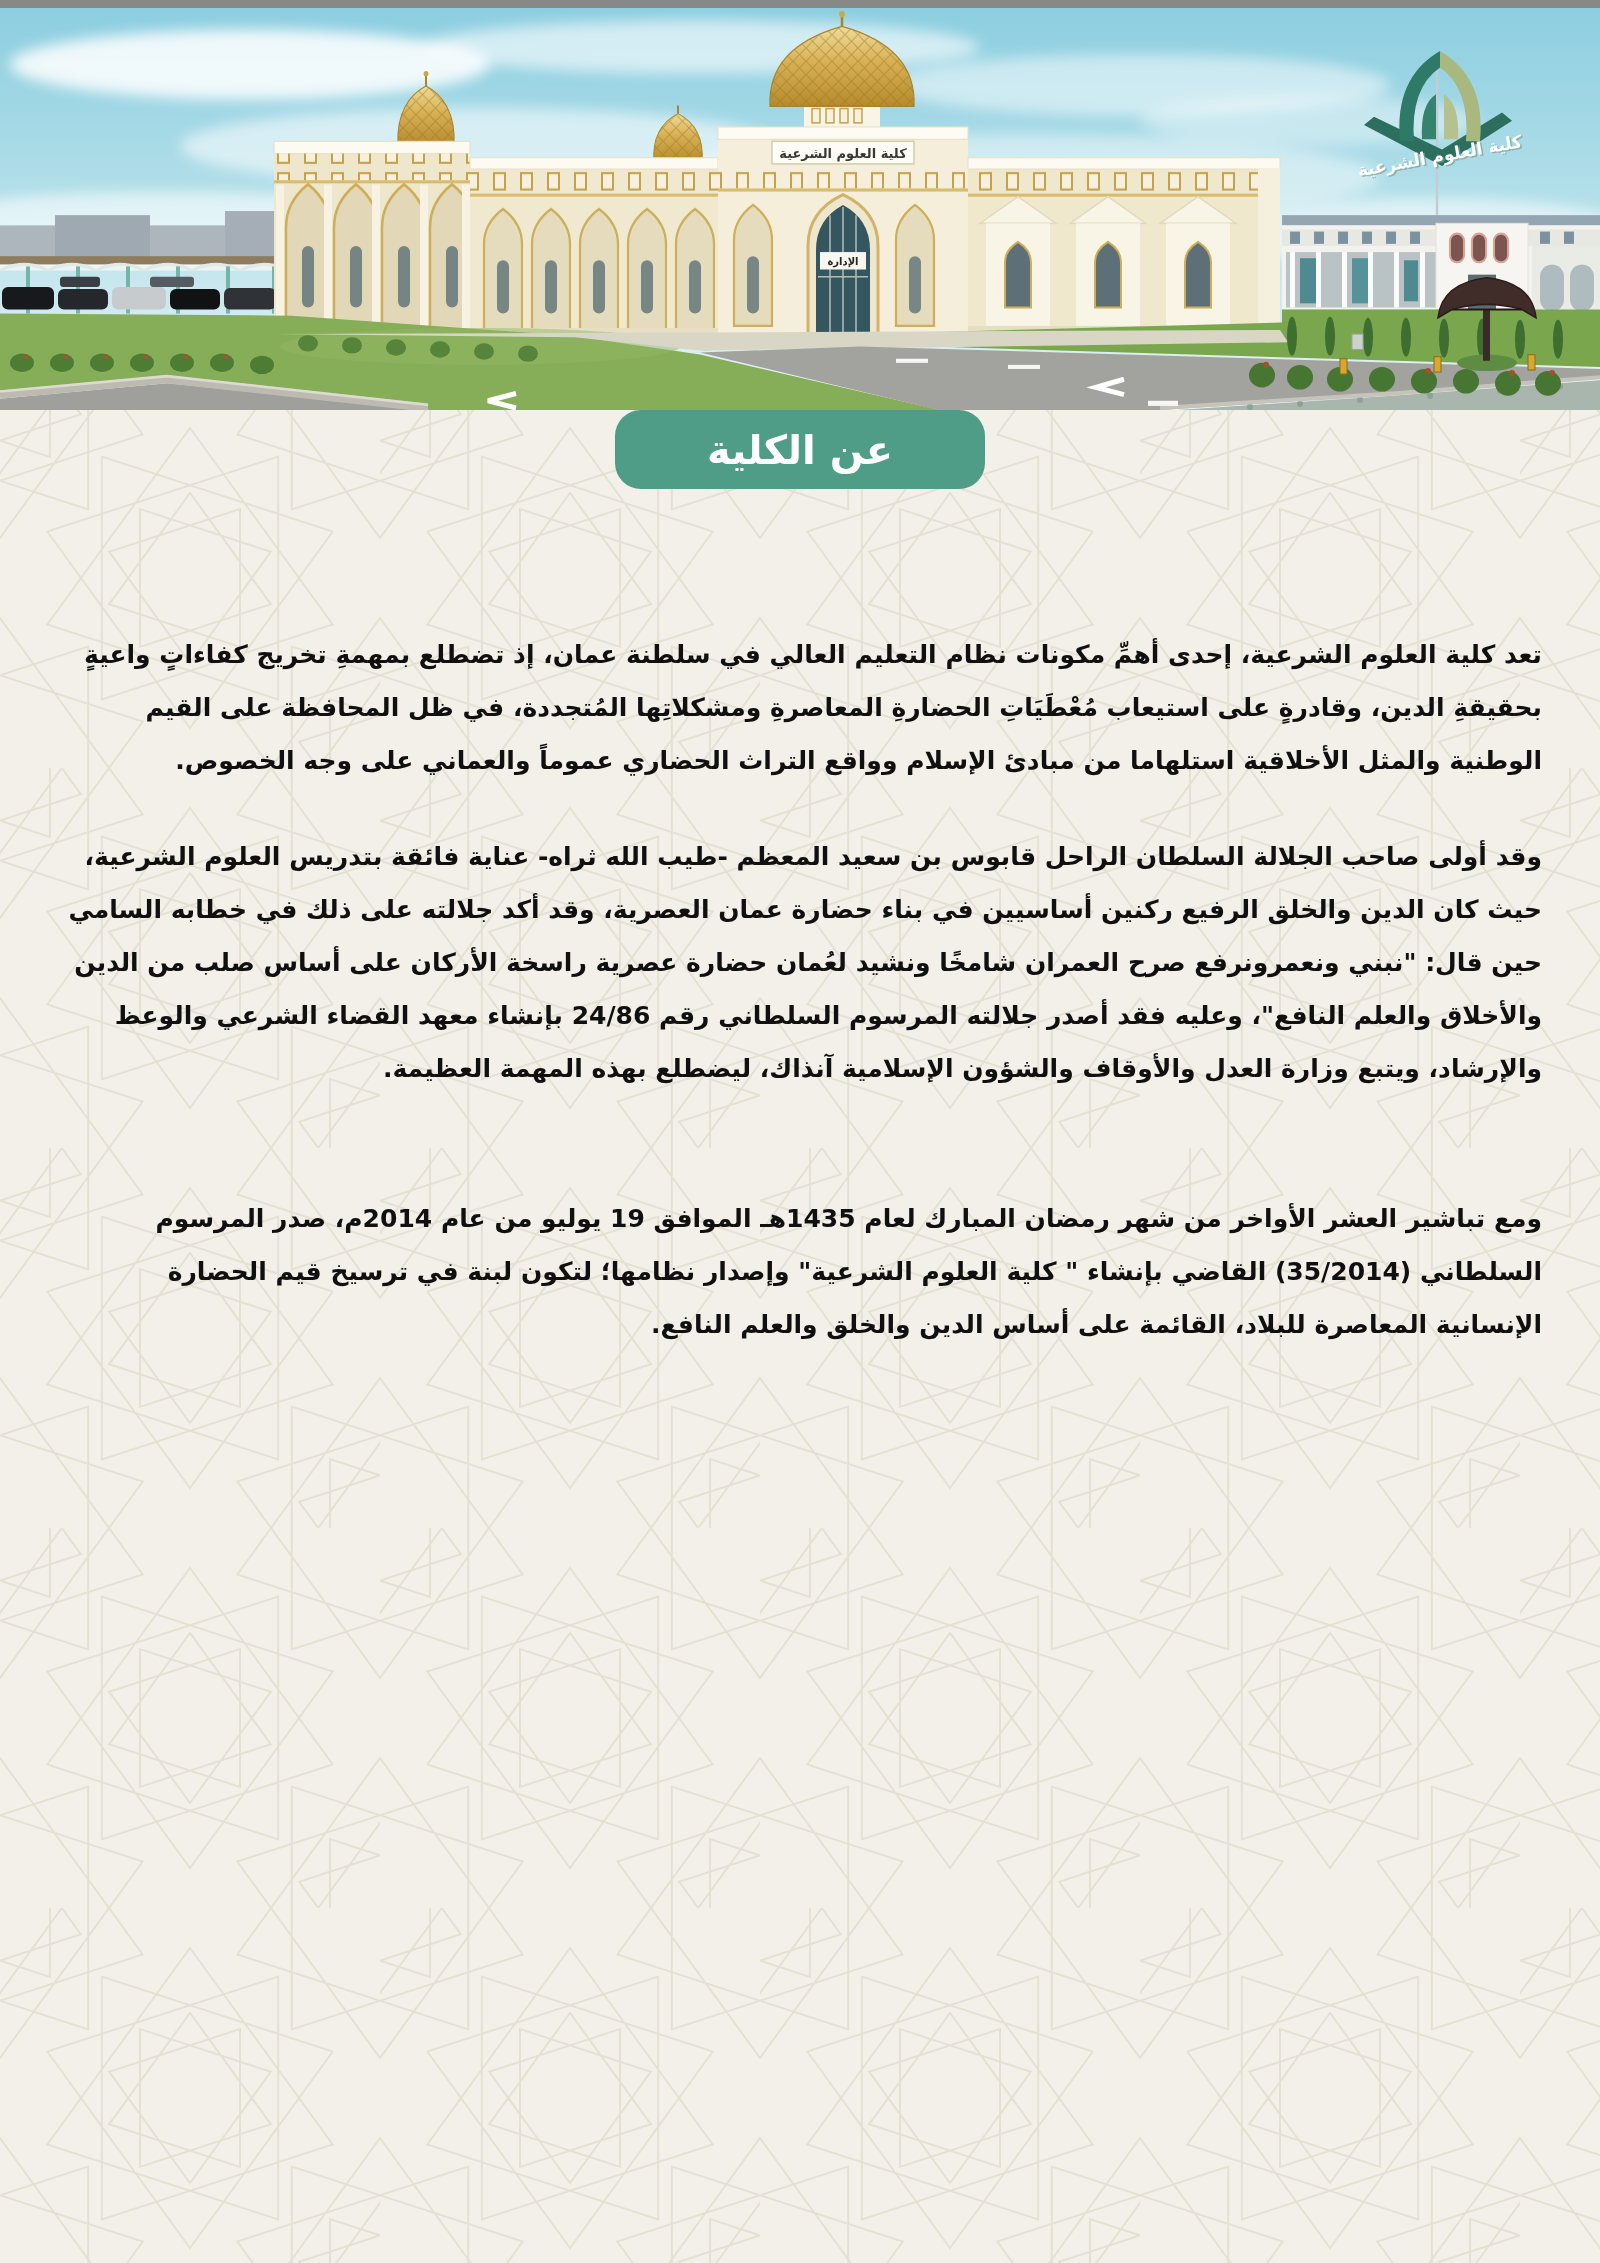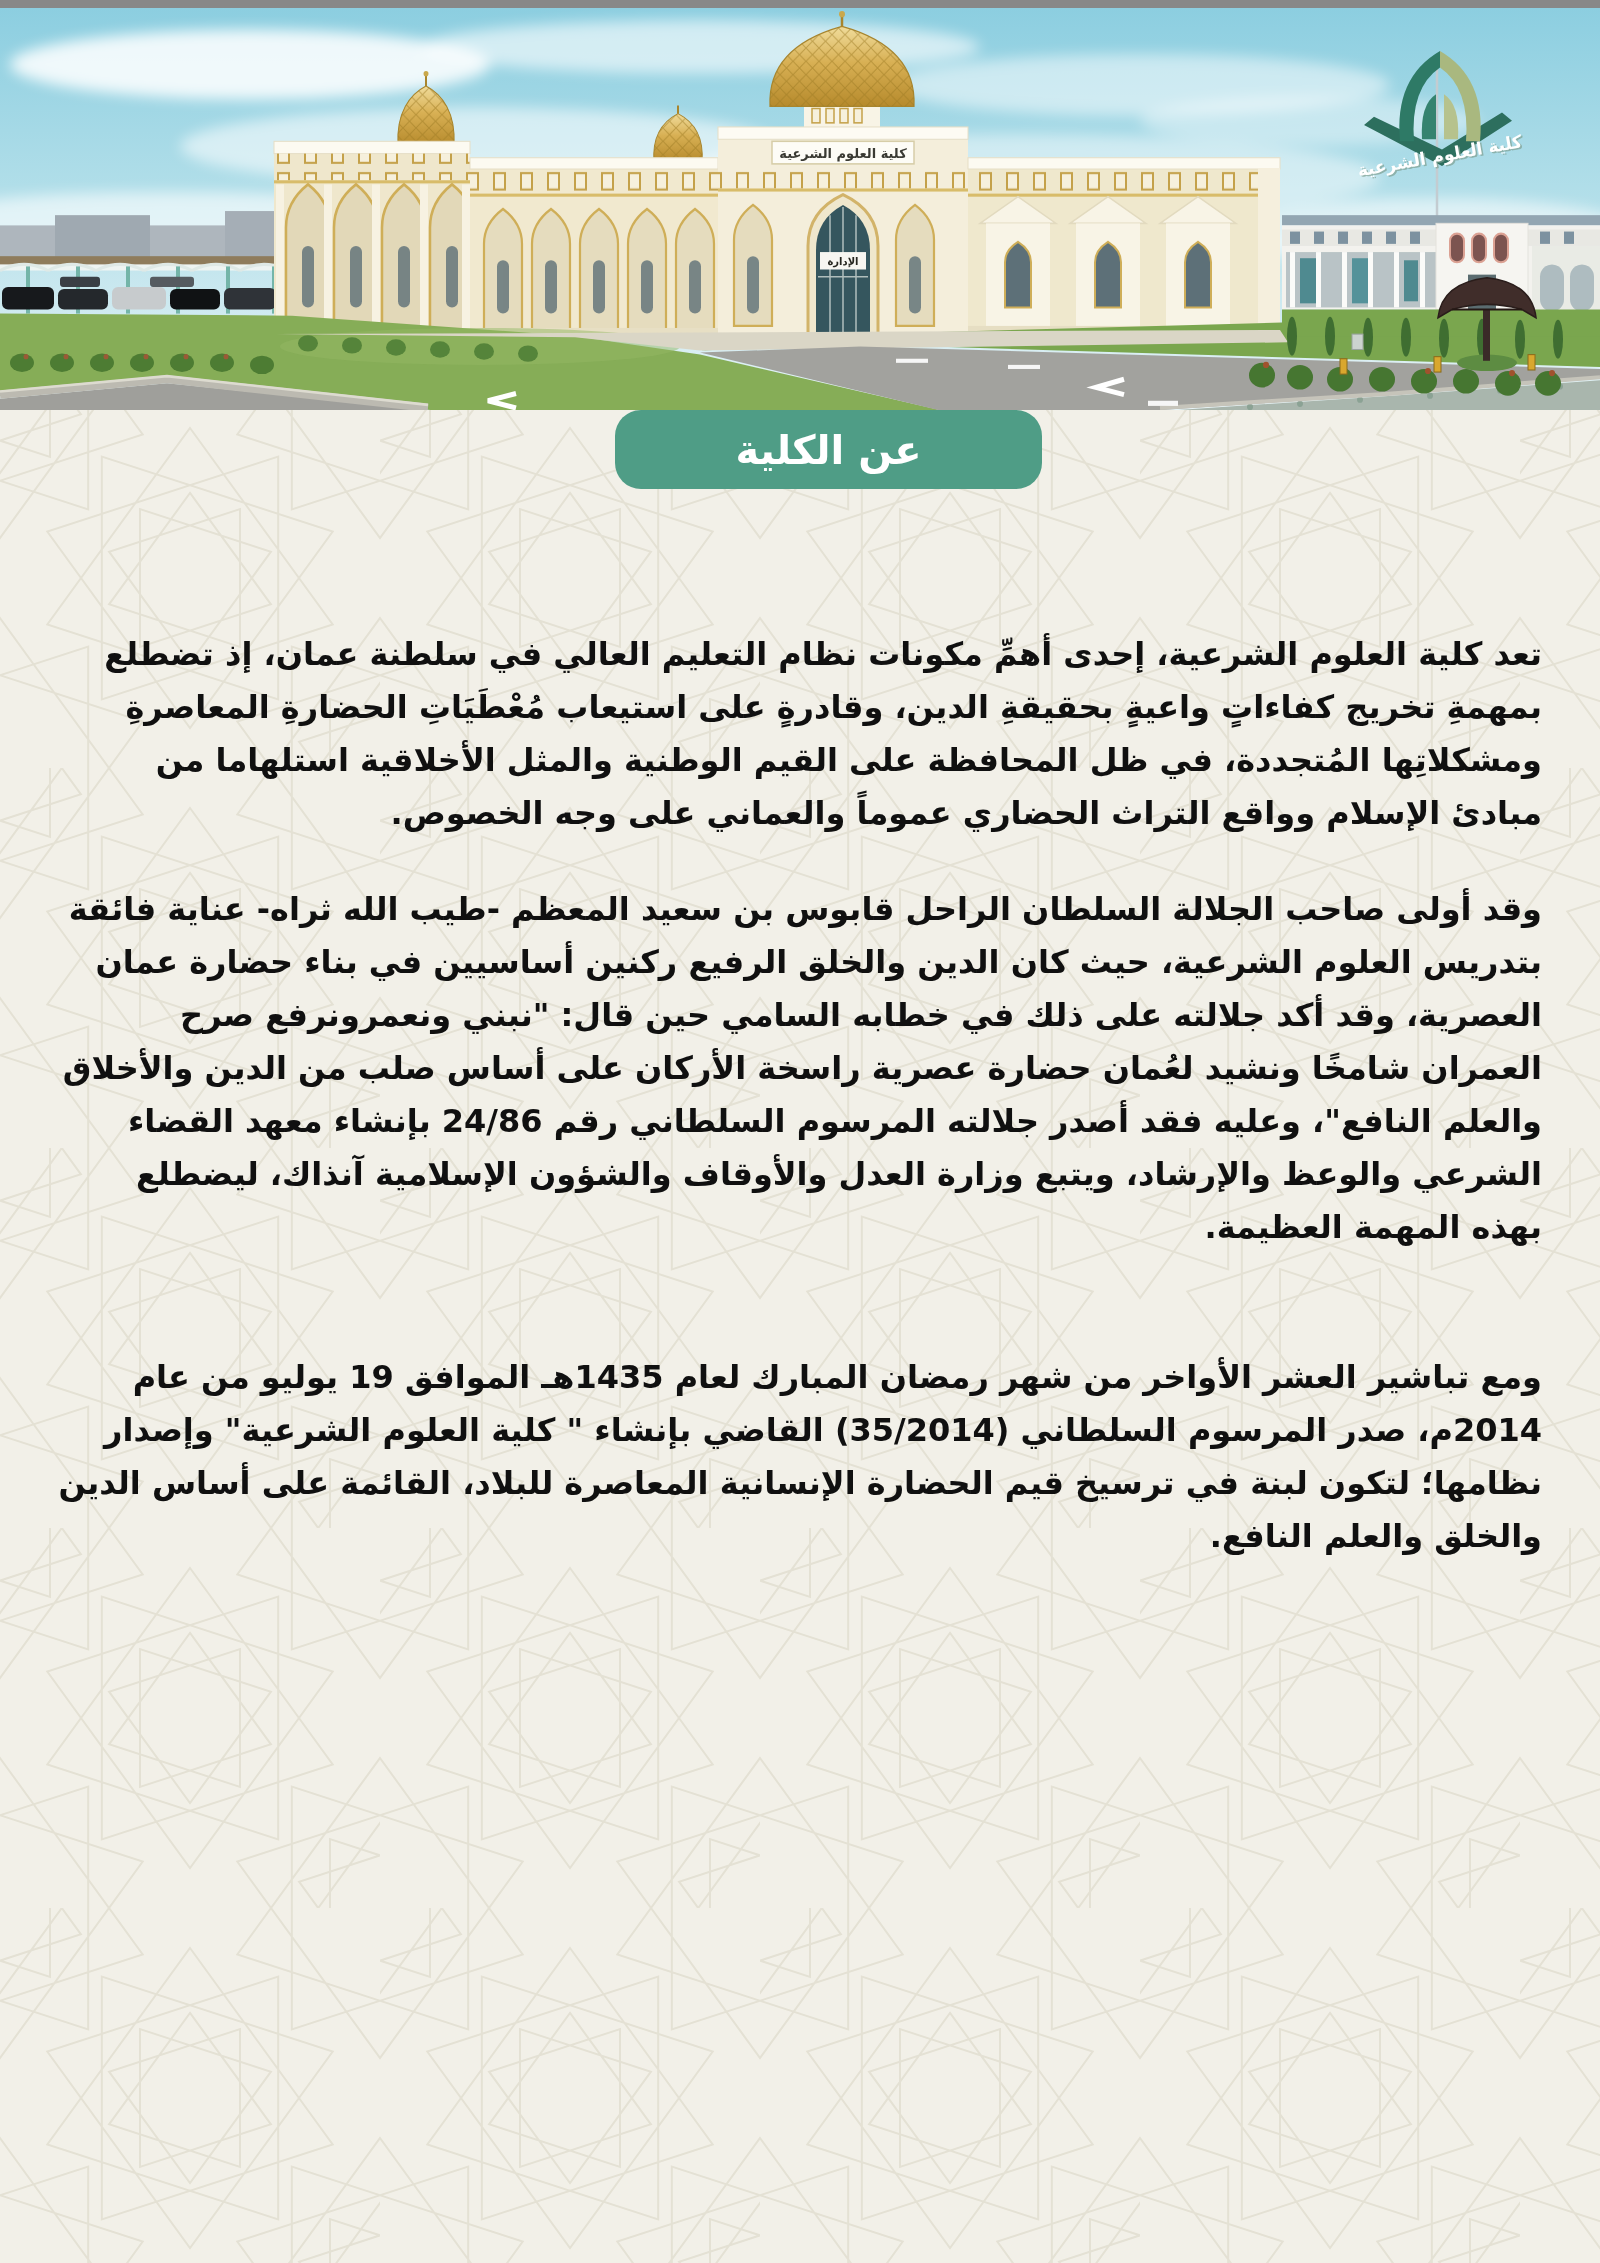--- a/index.html
+++ b/index.html
@@ -13,29 +13,29 @@
   body{background:#888;font-family:"DejaVu Sans",sans-serif}
   .page{
     position:relative;width:1600px;height:2263px;margin:8px auto;
     background:var(--page-background,#f2f0e8);overflow:hidden;
   }
   .bg-pattern{position:absolute;left:0;top:0;z-index:0;display:block}
   .pline{stroke:var(--pattern-line,#e4e1d4);stroke-width:2;fill:none}
   .hero{position:relative;z-index:1;width:1600px;height:402px;overflow:hidden}
   .hero svg{display:block}
   .badge{
-    position:absolute;z-index:3;top:402px;left:615px;width:427px;height:79px;
+    position:absolute;z-index:3;top:402px;left:615px;width:370px;height:79px;
     background:var(--badge-green,#4f9d86);border-radius:26px;
     display:flex;align-items:center;justify-content:center;
     color:#ffffff;font-size:40px;font-weight:bold;letter-spacing:0;
   }
   .content{
     position:relative;z-index:1;margin-top:218px;padding:0 58px;
     direction:rtl;text-align:right;
-    color:var(--text,#101010);font-weight:bold;font-size:32px;line-height:53px;
+    color:var(--text,#101010);font-weight:bold;font-size:25px;line-height:53px;
   }
   .content p{margin:0}
   .content p.gap-1{margin-top:43px}
   .content p.gap-2{margin-top:93px}
   .content p.gap-3{margin-top:97px}
   .svg-plaque-text{font-family:"DejaVu Sans",sans-serif;font-weight:bold}
   .logo-calligraphy{font-family:"DejaVu Sans",sans-serif;font-weight:bold}
 </style>
 </head>
 <body>

